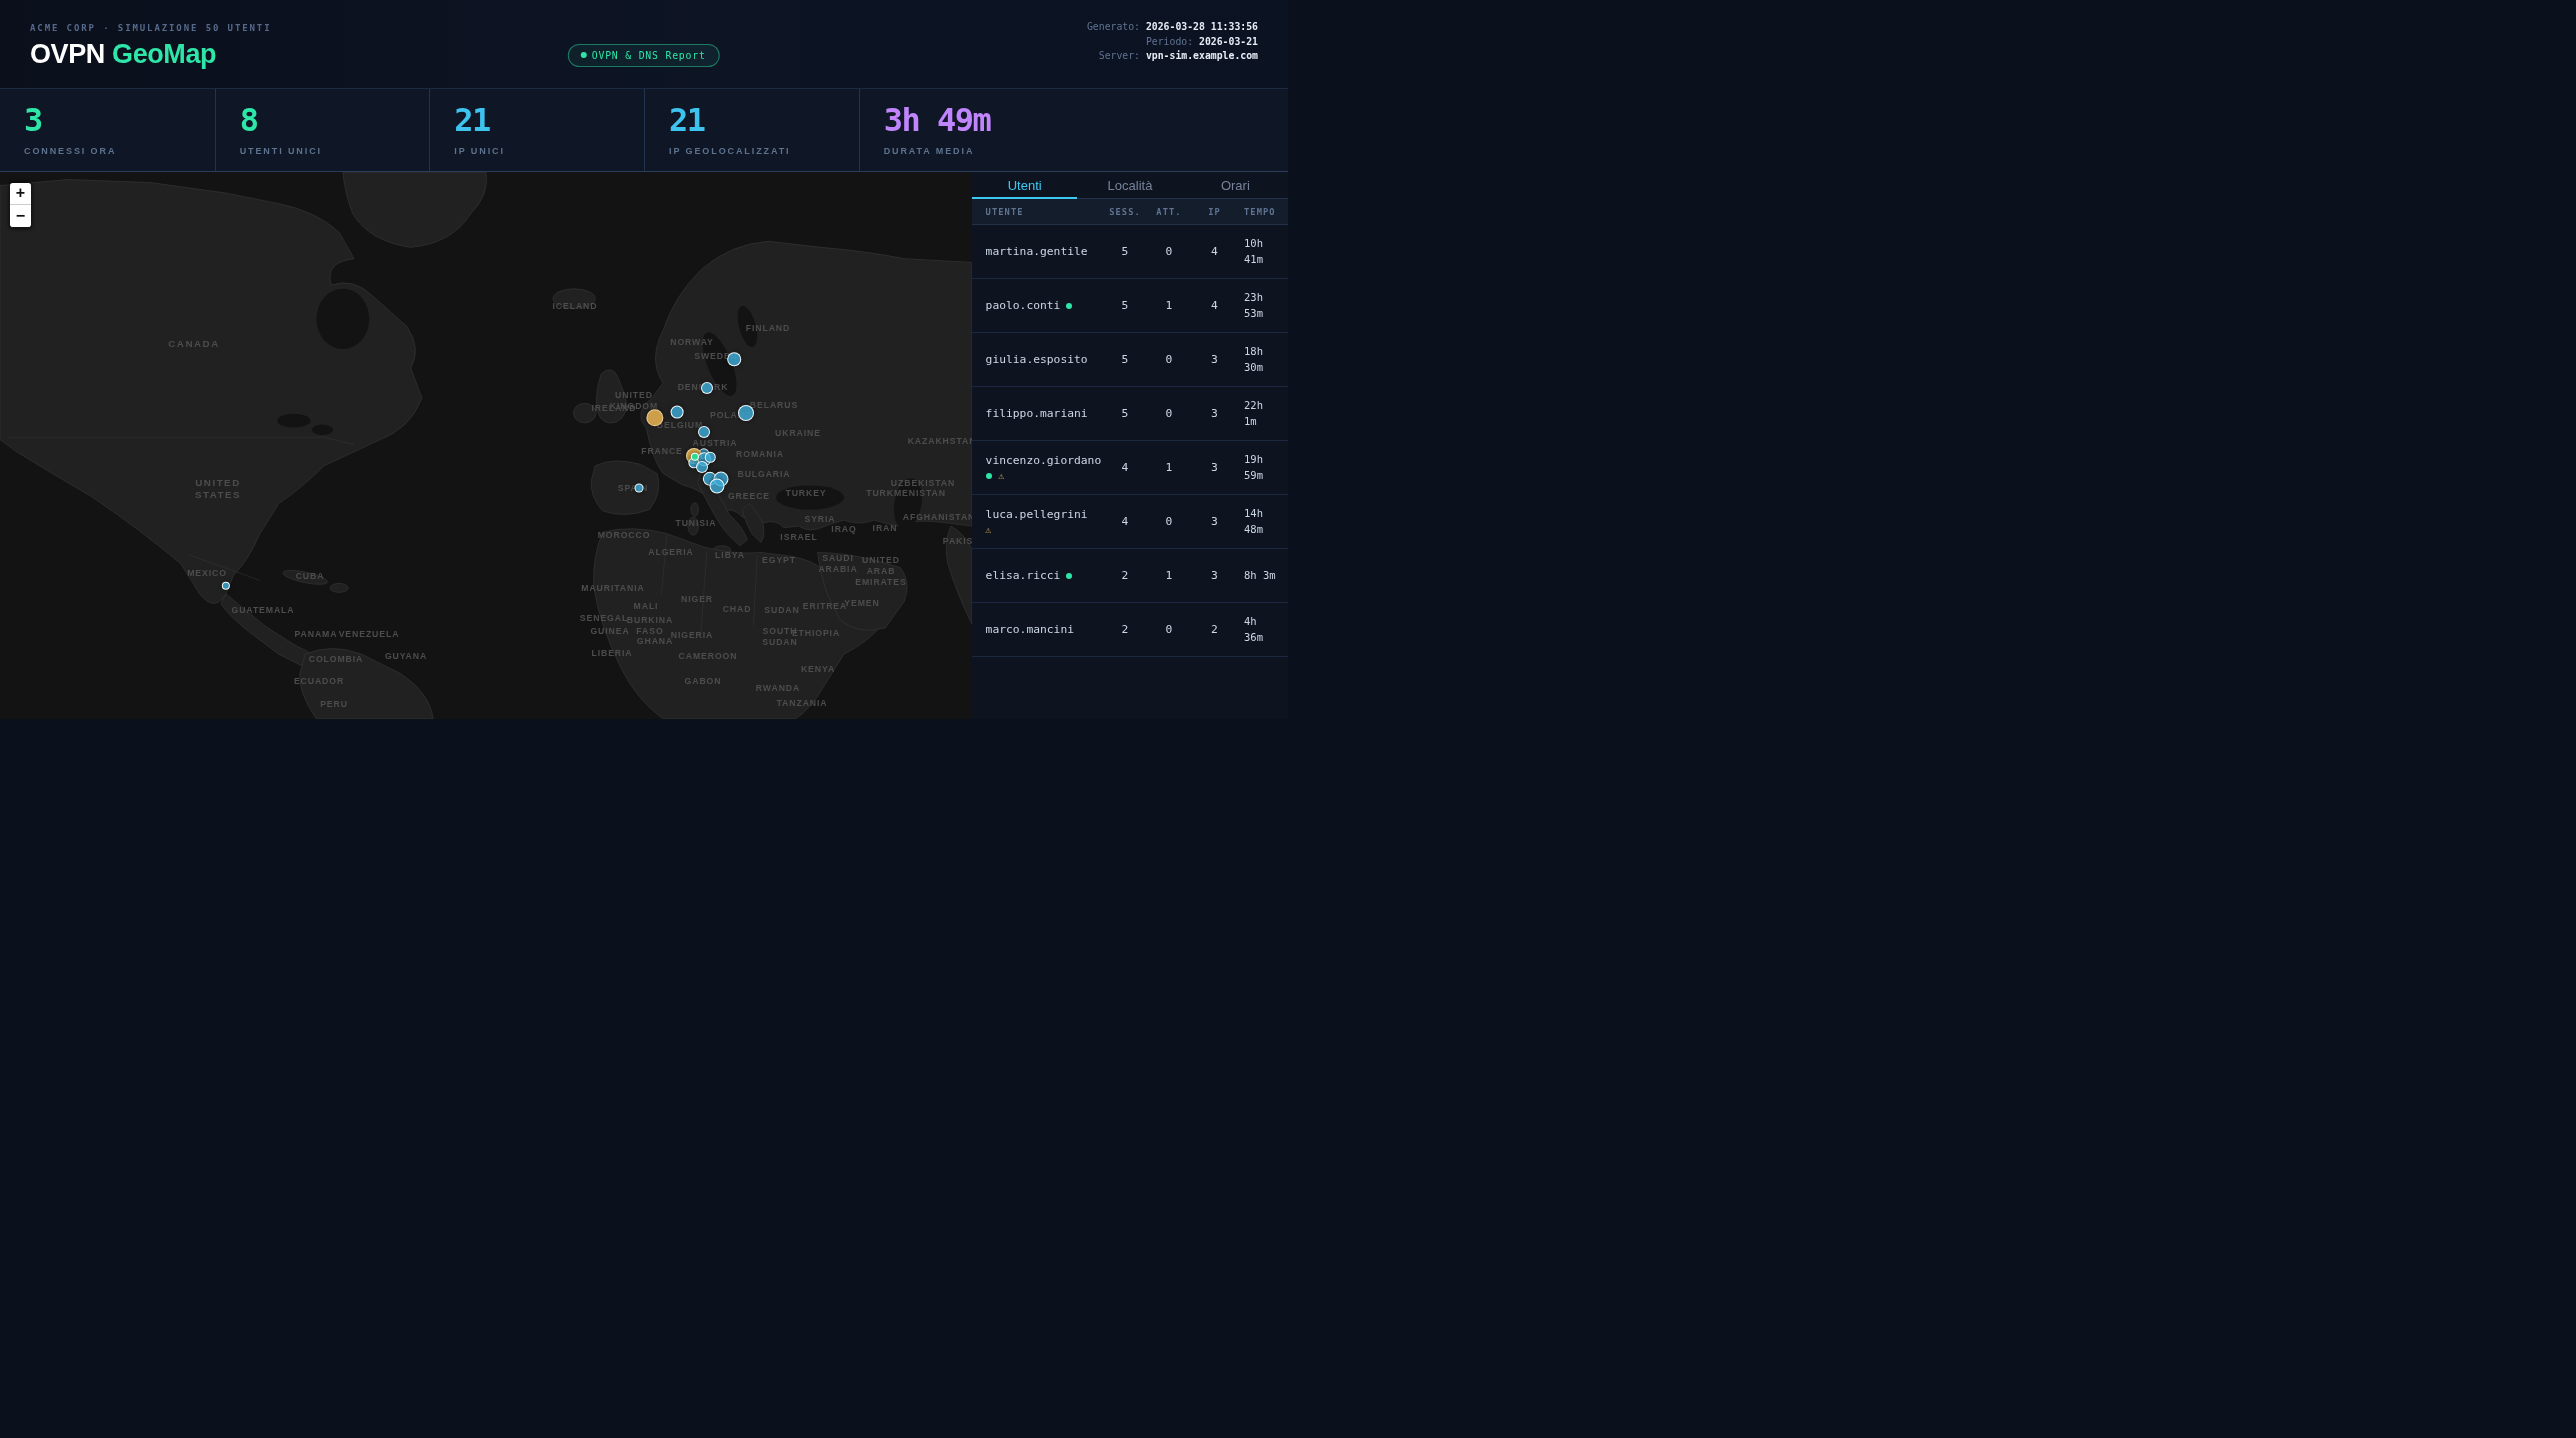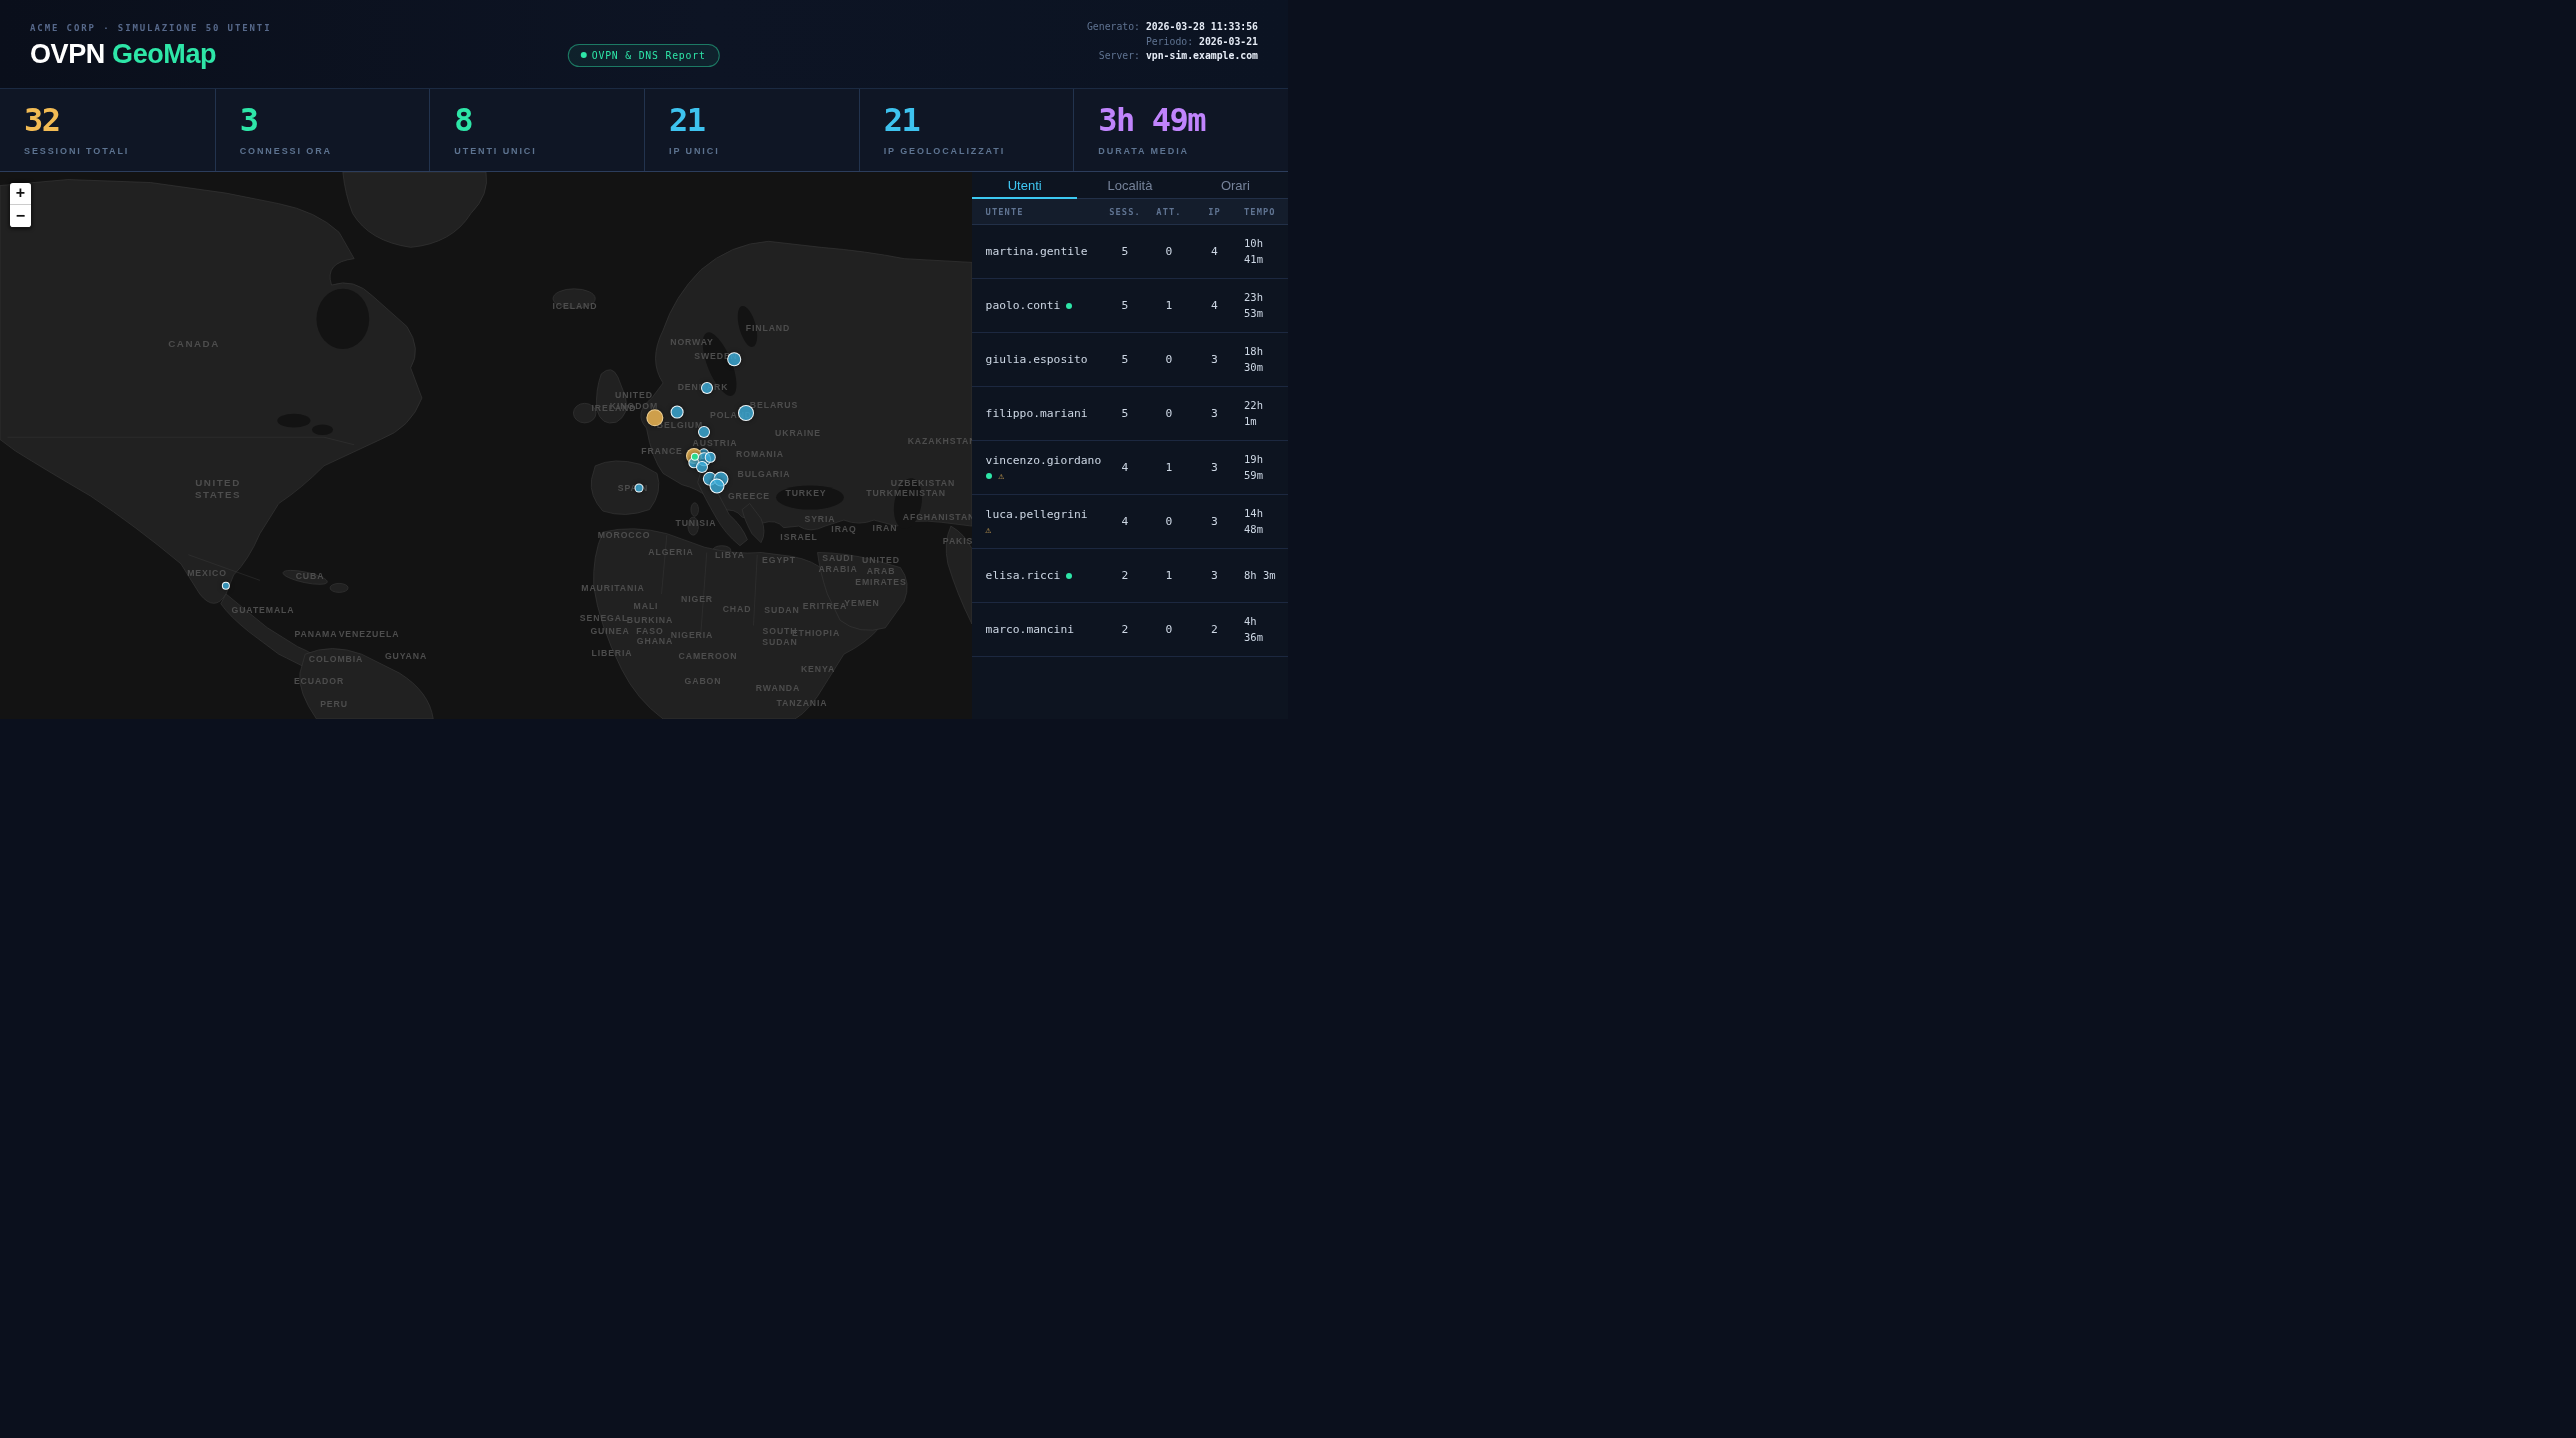--- a/index.html
+++ b/index.html
@@ -98,24 +98,20 @@
       <span>OVPN &amp; DNS Report</span>
     </div>
     <div class="meta" id="meta">
         <div class="meta-row mono"><span class="m-label">Generato: </span><span class="m-value">2026-03-28 11:33:56</span></div>
         <div class="meta-row mono"><span class="m-label">Periodo: </span><span class="m-value">2026-03-21</span></div>
         <div class="meta-row mono"><span class="m-label">Server: </span><span class="m-value">vpn-sim.example.com</span></div>
       </div>
   </div>
 
   <div class="stats" id="stats">
-      <div class="stat">
-        <div class="stat-value" style="color: rgb(242, 187, 84);">32</div>
-        <div class="stat-label">SESSIONI TOTALI</div>
-      </div>
       <div class="stat">
         <div class="stat-value" style="color: rgb(46, 230, 168);">3</div>
         <div class="stat-label">CONNESSI ORA</div>
       </div>
       <div class="stat">
         <div class="stat-value" style="color: rgb(46, 230, 168);">8</div>
         <div class="stat-label">UTENTI UNICI</div>
       </div>
       <div class="stat">
         <div class="stat-value" style="color: rgb(62, 195, 239);">21</div>

